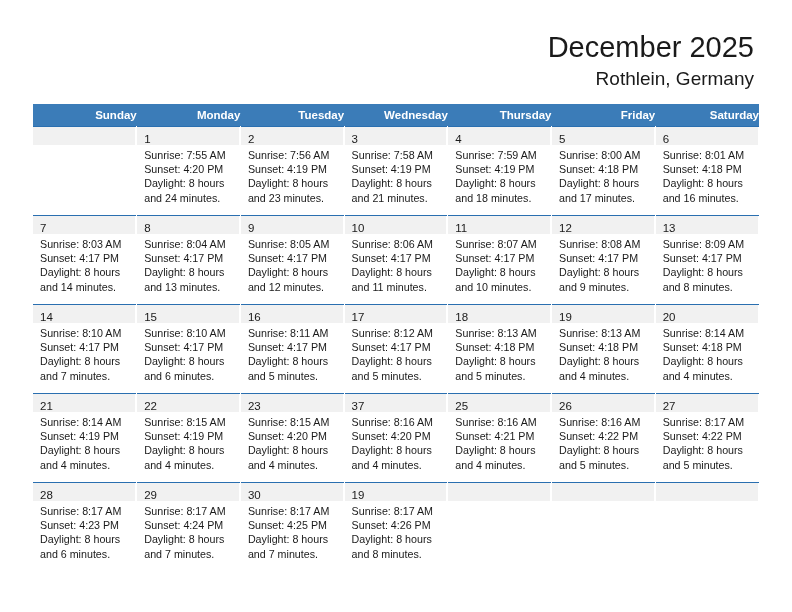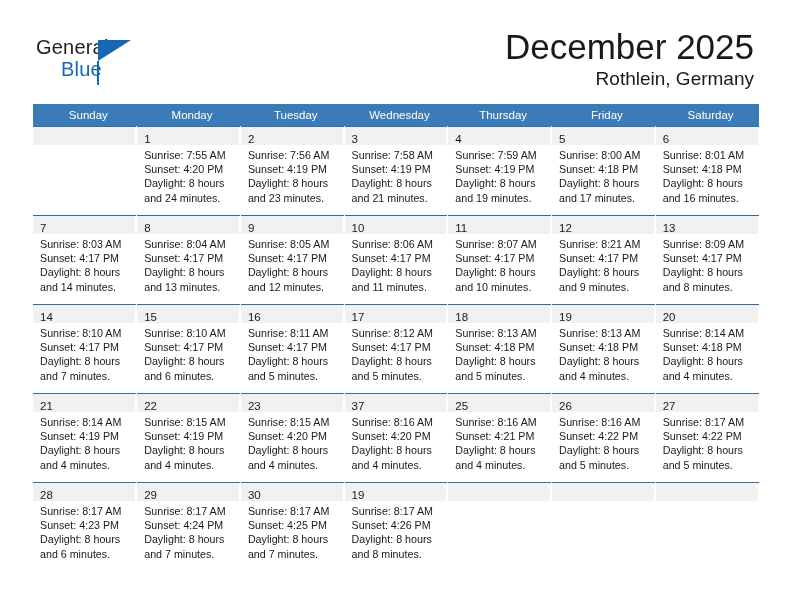--- a/index.html
+++ b/index.html
@@ -72,21 +72,21 @@
     background: #1668b3;
   }
 
   .title-block {
     position: absolute;
     right: 38px;
     top: 30px;
     text-align: right;
   }
   .cal-title {
-    font-size: 35px;
+    font-size: 29px;
     color: #1a1a1a;
     line-height: 34px;
     white-space: nowrap;
     font-weight: normal;
   }
   .cal-subtitle {
     font-size: 19px;
     color: #1a1a1a;
     line-height: 20px;
     margin-top: 5px;
@@ -99,22 +99,22 @@
     left: 33px;
     top: 104px;
     width: 726px;
     border-collapse: collapse;
     table-layout: fixed;
   }
   .calendar th {
     background: #3b7cb8;
     color: #ffffff;
     font-size: 11.5px;
-    font-weight: normal;
-    text-align: center;
+    font-weight: bold;
+    text-align: right;
     padding: 5px 0 5px 7px;
     height: 11px;
     border: none;
     box-sizing: border-box;
   }
   .week-row > td {
     vertical-align: top;
     padding: 0;
     border: none;
     border-top: 1.5px solid #2a6fb0;
@@ -154,26 +154,20 @@
     background: #f1f1f1;
   }
 </style>
 </head>
 <body>
 
 <div class="page">
 
   <div class="header">
 
-    <div class="logo">
-      <span class="logo-general">General</span>
-      <span class="logo-tri"></span>
-      <span class="logo-bar"></span>
-      <span class="logo-blue">Blue</span>
-    </div>
 
     <div class="title-block">
       <div class="cal-title">December 2025</div>
       <div class="cal-subtitle">Rothlein, Germany</div>
     </div>
 
   </div>
 
   <table class="calendar">
     <thead>
@@ -233,21 +227,21 @@
               </div>
             </div>
           </td>
           <td class="day-cell">
             <div class="cell-inner">
               <div class="daynum-strip"><span class="daynum">4</span></div>
               <div class="cell-lines">
                 <div class="cell-line">Sunrise: 7:59 AM</div>
                 <div class="cell-line">Sunset: 4:19 PM</div>
                 <div class="cell-line">Daylight: 8 hours</div>
-                <div class="cell-line">and 19 minutes.</div>
+                <div class="cell-line">and 18 minutes.</div>
               </div>
             </div>
           </td>
           <td class="day-cell">
             <div class="cell-inner">
               <div class="daynum-strip"><span class="daynum">5</span></div>
               <div class="cell-lines">
                 <div class="cell-line">Sunrise: 8:00 AM</div>
                 <div class="cell-line">Sunset: 4:18 PM</div>
                 <div class="cell-line">Daylight: 8 hours</div>
@@ -320,21 +314,21 @@
                 <div class="cell-line">Sunset: 4:17 PM</div>
                 <div class="cell-line">Daylight: 8 hours</div>
                 <div class="cell-line">and 10 minutes.</div>
               </div>
             </div>
           </td>
           <td class="day-cell">
             <div class="cell-inner">
               <div class="daynum-strip"><span class="daynum">12</span></div>
               <div class="cell-lines">
-                <div class="cell-line">Sunrise: 8:21 AM</div>
+                <div class="cell-line">Sunrise: 8:08 AM</div>
                 <div class="cell-line">Sunset: 4:17 PM</div>
                 <div class="cell-line">Daylight: 8 hours</div>
                 <div class="cell-line">and 9 minutes.</div>
               </div>
             </div>
           </td>
           <td class="day-cell">
             <div class="cell-inner">
               <div class="daynum-strip"><span class="daynum">13</span></div>
               <div class="cell-lines">

